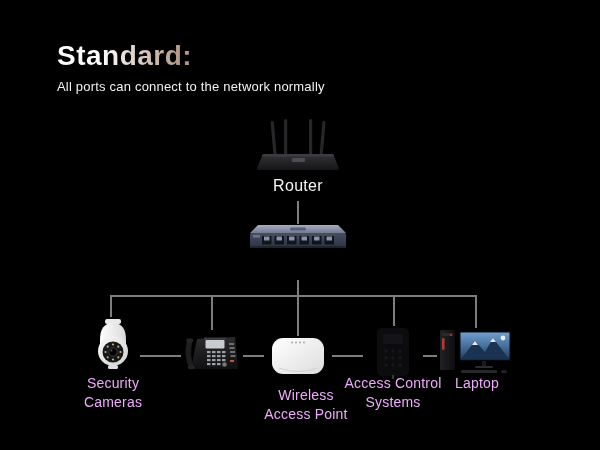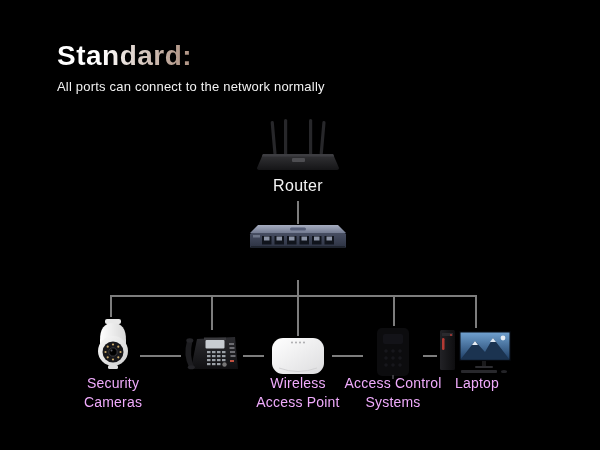--- a/index.html
+++ b/index.html
@@ -243,17 +243,17 @@
       <polygon points="53,14 56,10 59,14" fill="#dfe8f2"></polygon>
       <circle cx="66" cy="10" r="2.4" fill="#e6edf5"></circle>
       <rect x="45" y="33" width="4" height="5" fill="#1a1a1c"></rect>
       <rect x="38" y="38" width="18" height="2" rx="1" fill="#2c2c30"></rect>
       <rect x="24" y="42" width="36" height="3" rx="1" fill="#28282c"></rect>
       <ellipse cx="67" cy="43.5" rx="3" ry="1.6" fill="#232327"></ellipse>
     </svg>
   </div>
 
   <div class="dev-label" style="left:73px;width:80px;">Security Cameras</div>
-  <div class="dev-label" style="left:250px;width:96px;">Wireless Access Point</div>
+  <div class="dev-label" style="left:258px;width:96px;margin-top:12px;">Wireless Access Point</div>
   <div class="dev-label" style="left:432px;width:90px;">Laptop</div>
   <div class="dev-label" style="left:333px;width:120px;">Access Control Systems</div>
 
 </div>
 
 </body></html>

